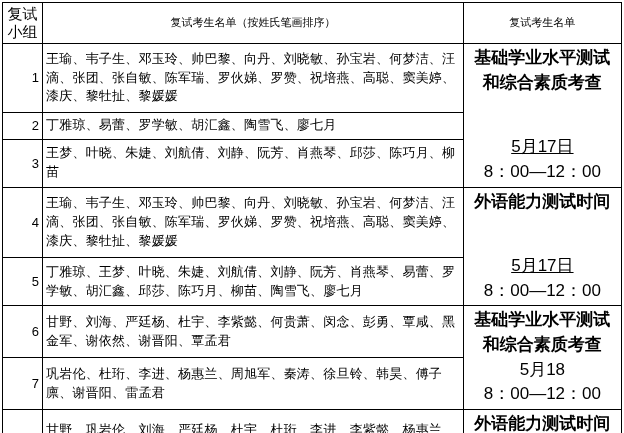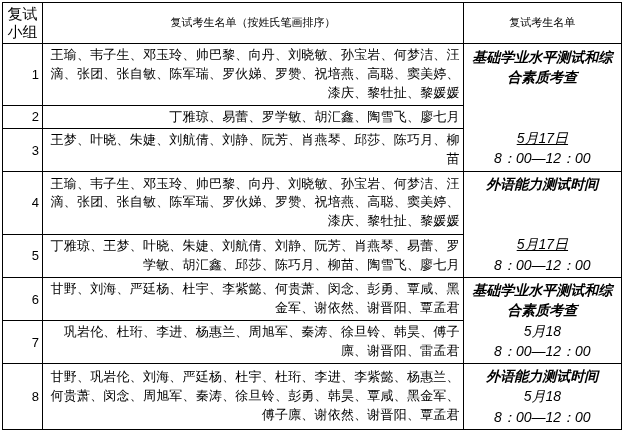--- a/index.html
+++ b/index.html
@@ -44,28 +44,27 @@
     border-radius: 7px;
   }
   .grp-num {
     text-align: right;
     padding-right: 6px;
     font-size: 13px;
   }
   .names {
     font-size: 13px;
     line-height: 1.45;
-    text-align: right;
+    text-align: left;
     letter-spacing: 0.2px;
   }
   .item {
     text-align: center;
-    font-size: 14px;
+    font-size: 17px;
     line-height: 1.45;
-    font-style: italic;
   }
   .item .t1 {
     font-weight: bold;
     display: block;
   }
   .item .t2 {
     display: block;
     text-decoration: underline;
     margin-top: 40px;
   }

